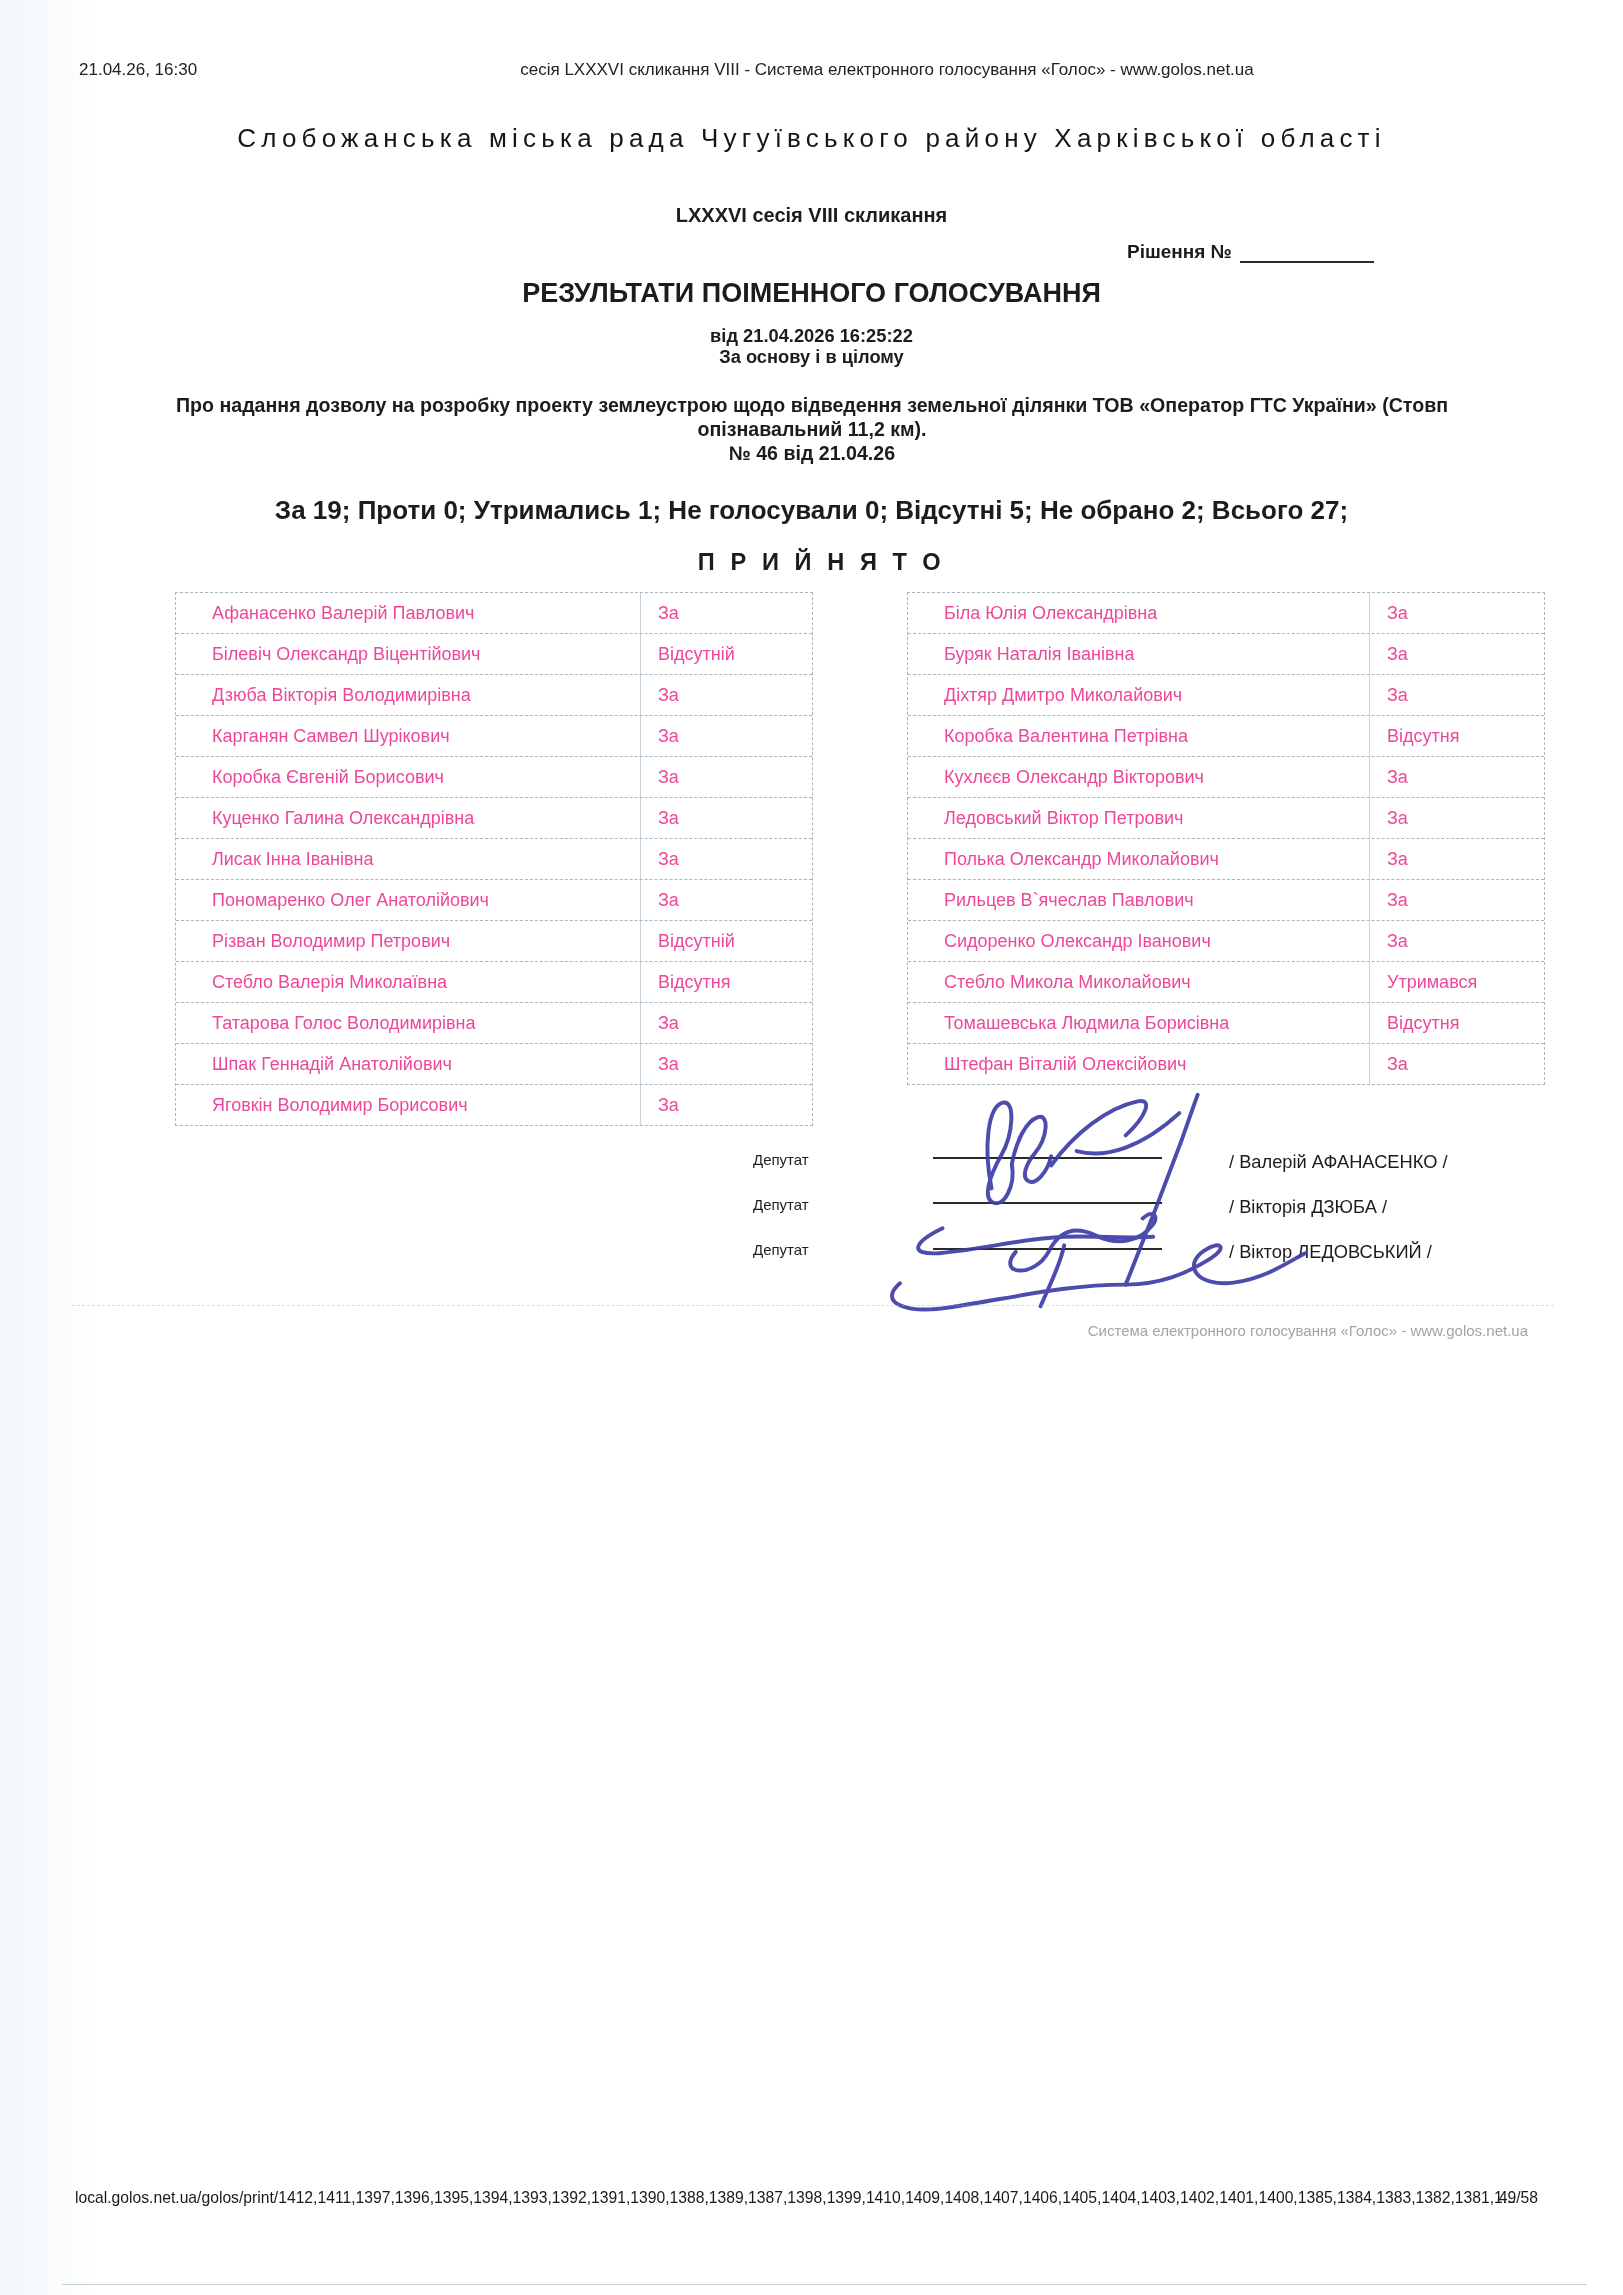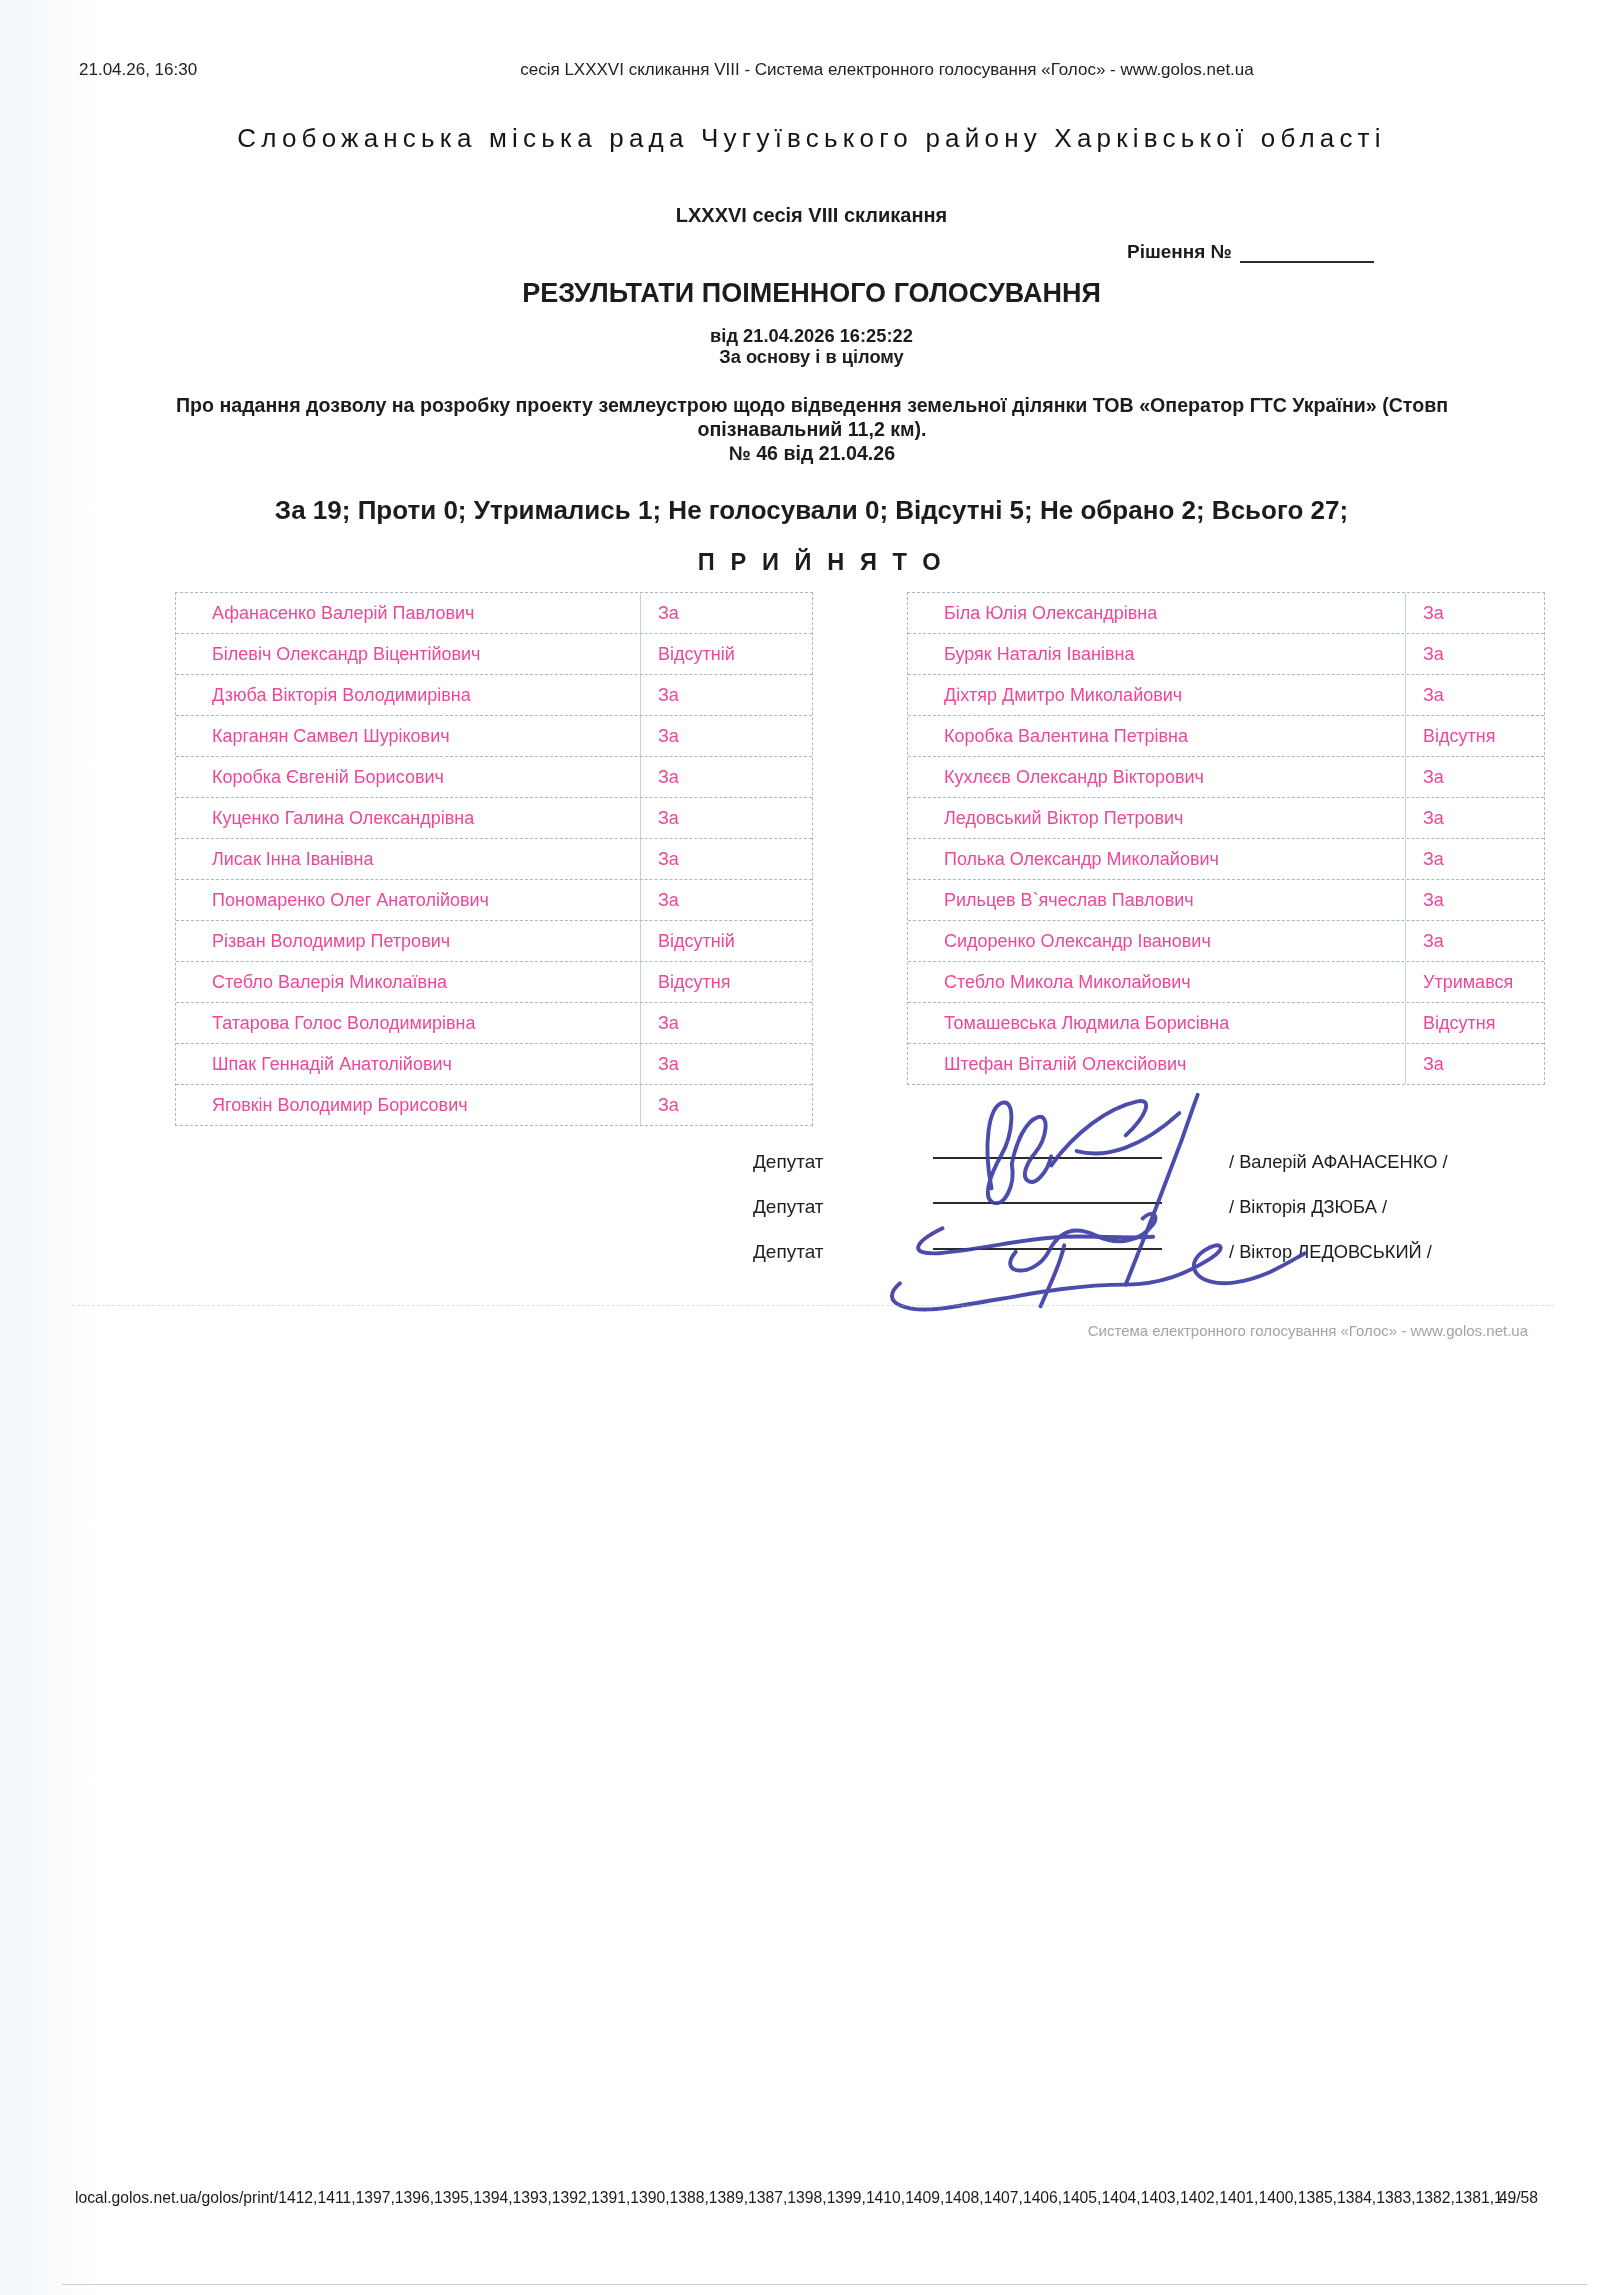--- a/index.html
+++ b/index.html
@@ -42,26 +42,26 @@
     border:1.3px dashed #aab7c3;
     background:transparent;
   }
   .vtable-left{top:592px;left:175px;width:636px;}
   .vtable-right{top:592px;left:907px;width:636px;}
   .vrow{
     display:grid;height:40px;
     border-bottom:1.3px dashed #aab7c3;
   }
   .vtable-left .vrow{grid-template-columns:464px 1fr;}
-  .vtable-right .vrow{grid-template-columns:461px 1fr;gap:36px;}
+  .vtable-right .vrow{grid-template-columns:461px 1fr;}
   .vrow:last-child{border-bottom:none;}
   .cell{display:flex;align-items:center;font-size:18px;color:#ec4899;}
   .cell.name{padding-left:36px;}
   .cell.vote{padding-left:17px;border-left:1.3px solid #c6d2dc;}
-  .sig-label{font-size:19px;color:#1e1e1e;}
+  .sig-label{font-size:15px;color:#1e1e1e;}
   .sig-line{border-bottom:2px solid #2a2a2a;width:229px;}
   .sig-name{font-size:18.3px;font-weight:400;white-space:nowrap;}
   .sig-svg{left:844px;top:1087px;pointer-events:none;}
 
   .faint-rule{top:1305px;left:72px;right:69px;border-top:1.3px dashed rgba(170,185,195,.45);height:0;}
   .watermark{top:1322px;right:95px;font-size:15px;color:#a0a79f;}
 
   .footer-url{top:2189px;left:75px;font-size:15.7px;color:#1a1a1a;white-space:nowrap;}
   .footer-page{top:2189px;right:85px;font-size:15.7px;color:#1a1a1a;}
   .bottom-scan-line{top:2284px;left:62px;right:36px;border-top:1.3px solid rgba(148,158,158,.5);height:0;}

